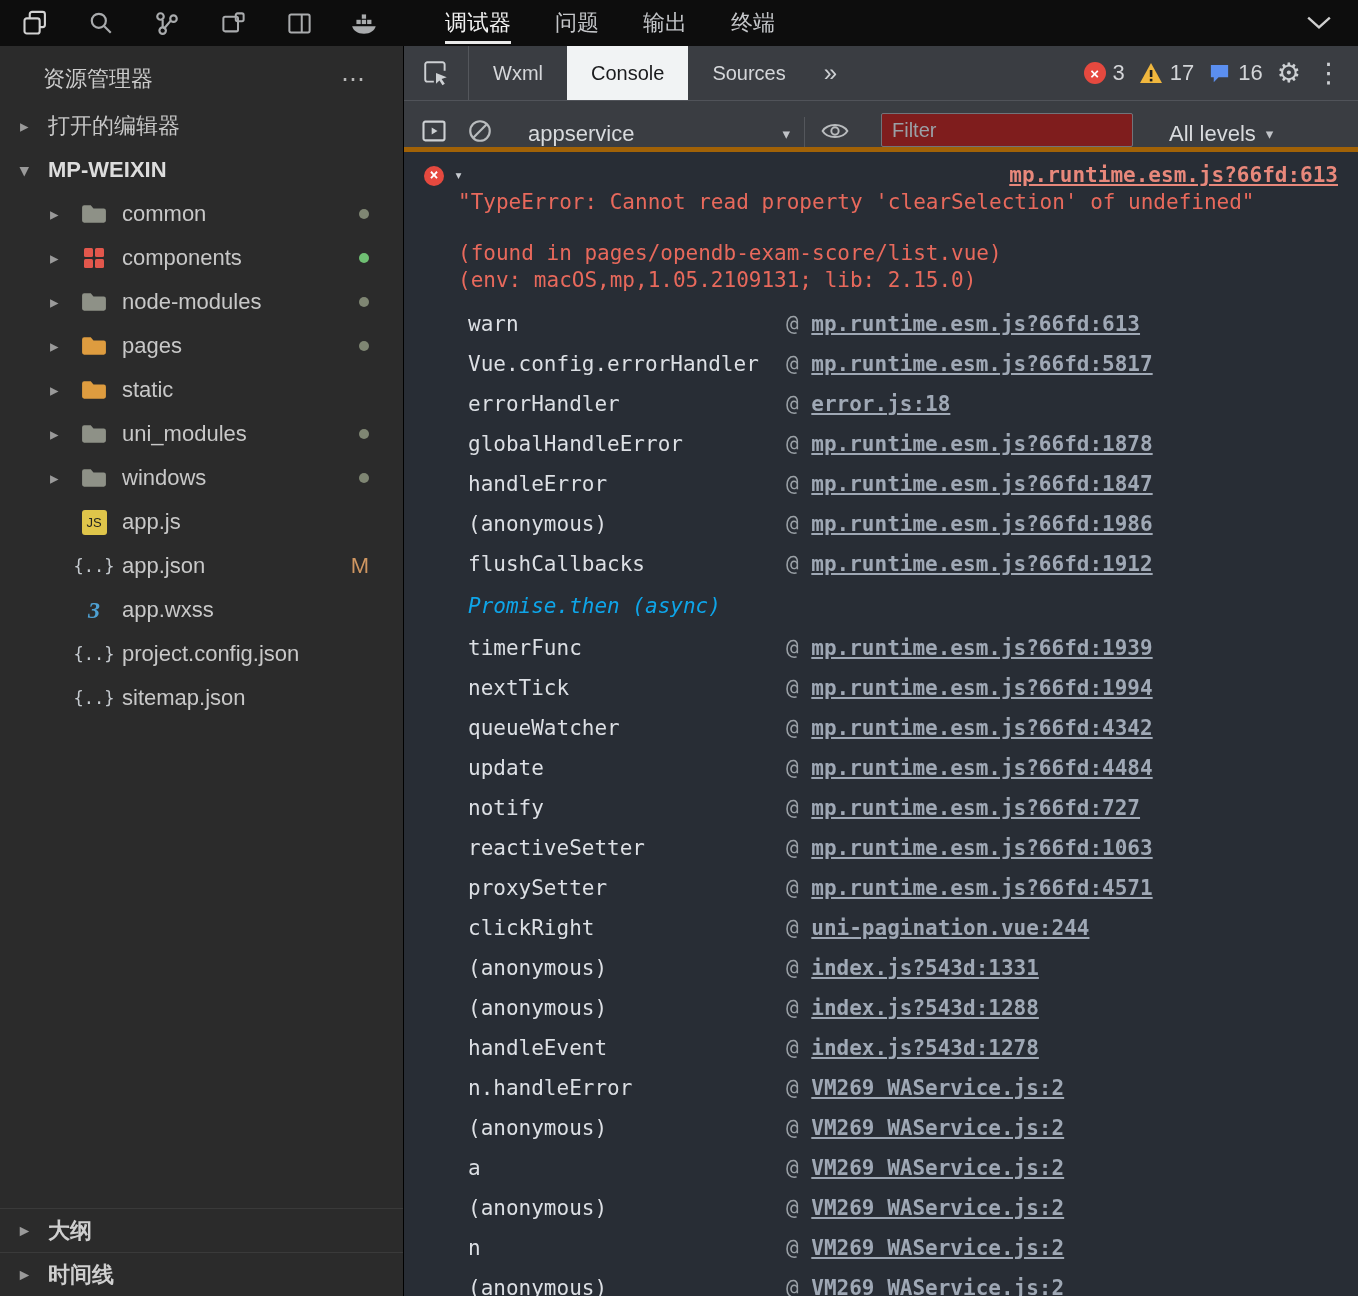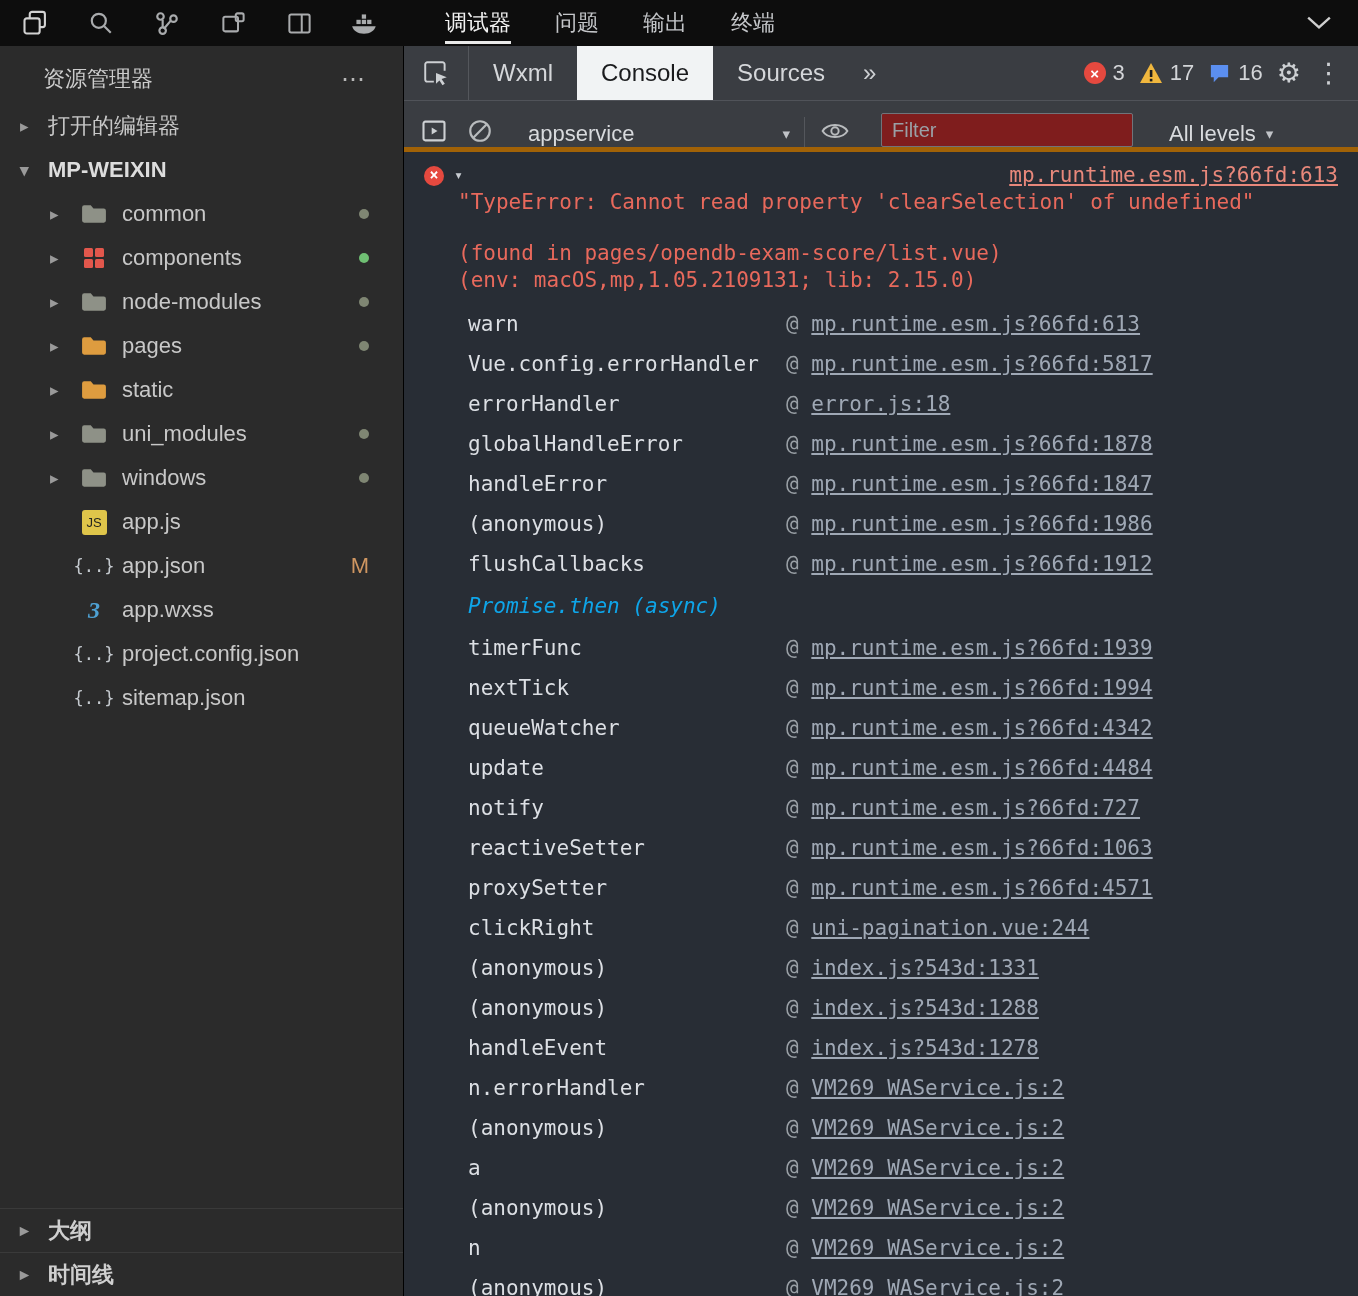--- a/index.html
+++ b/index.html
@@ -37,21 +37,21 @@
   .tree-dot { width:10px; height:10px; border-radius:50%; flex-shrink:0; }
   .tree-badge { color:#cf9661; font-size:22px; }
   .fi-js { width:25px; height:25px; background:#dfc54a; color:#23241f; border-radius:3px; font-size:13px; font-weight:normal; display:flex; align-items:center; justify-content:center; }
   .fi-json { color:#c4c9ce; font-family:"DejaVu Sans Mono", monospace; font-size:17px; }
   .fi-wxss { color:#4ea1d3; font-weight:bold; font-style:italic; font-size:24px; font-family:"Liberation Serif", serif; }
 
   
   .devtools { flex:1; display:flex; flex-direction:column; min-width:0; border-left:1px solid #000; }
   .dt-tabbar { height:54px; background:#3a3d42; display:flex; align-items:stretch; flex-shrink:0; }
   .dt-inspect { display:flex; align-items:center; padding:0 18px; border-right:1px solid #54575c; cursor:pointer; }
-  .dt-tab { display:flex; align-items:center; padding:0 24px; color:#d5d7da; font-size:24px; cursor:pointer; }
+  .dt-tab { display:flex; align-items:center; padding:0 24px; color:#d5d7da; font-size:20px; cursor:pointer; }
   .dt-tab.active { background:#f1f3f4; color:#1a1b1d; }
   .dt-more { display:flex; align-items:center; color:#cdd0d3; font-size:24px; padding:0 14px; cursor:pointer; }
   .dt-right { margin-left:auto; display:flex; align-items:center; gap:14px; padding-right:16px; }
   .count-group { display:flex; align-items:center; gap:7px; cursor:pointer; }
   .count { color:#d3d5d8; font-size:22px; }
   .err-badge { width:22px; height:22px; border-radius:50%; background:#e5493f; color:#fff; font-size:15px; font-weight:bold; display:flex; align-items:center; justify-content:center; flex-shrink:0; }
   .gear, .kebab { color:#cdd0d3; font-size:27px; cursor:pointer; }
 
   .dt-toolbar { height:52px; background:#3a3d42; border-top:1px solid #505359; border-bottom:5px solid #a16207; display:flex; align-items:flex-end; padding:0 16px 0 14px; flex-shrink:0; gap:14px; }
   .tb-icon { width:32px; height:32px; display:flex; align-items:center; justify-content:center; cursor:pointer; }
@@ -63,21 +63,21 @@
   .dd-arrow { font-size:15px; color:#c0c3c7; }
 
   
   .console { flex:1; background:#282d35; font-family:"DejaVu Sans Mono", monospace; font-size:21px; overflow:hidden; padding:10px 20px 0 18px; }
   .err-block { color:#e8695c; line-height:27px; margin-bottom:10px; }
   .err-line1 { display:flex; align-items:center; }
   .err-line1 .err-badge { width:20px; height:20px; margin-left:2px; }
   .err-caret { color:#c8ccd2; font-size:15px; margin:0 6px 0 10px; }
   .err-headline { white-space:nowrap; }
   .flex-spacer { flex:1; }
-  .link { color:#9fa8b5; text-decoration:underline; cursor:pointer; white-space:nowrap; }
+  .link { color:#9fa8b5; text-decoration:underline; cursor:pointer; white-space:nowrap;font-weight:bold; }
   .err-link { color:#e8887b; }
   .err-detail, .err-found, .err-env { margin-left:36px; white-space:nowrap; }
   .err-gap { height:24px; }
 
   .stack-row { height:40px; display:flex; align-items:center; margin-left:46px; }
   .stack-row .fn { width:318px; flex-shrink:0; color:#dcdfe4; white-space:nowrap; }
   .at-wrap { white-space:nowrap; }
   .at-sym { color:#9aa0a6; }
   .stack-row.async { font-style:italic; color:#0ea5e9; height:44px; }
 
@@ -445,21 +445,21 @@
             </div>
             <div class="stack-row">
               <span class="fn">(anonymous)</span>
               <span class="at-wrap"><span class="at-sym">@ </span><span class="link">index.js?543d:1288</span></span>
             </div>
             <div class="stack-row">
               <span class="fn">handleEvent</span>
               <span class="at-wrap"><span class="at-sym">@ </span><span class="link">index.js?543d:1278</span></span>
             </div>
             <div class="stack-row">
-              <span class="fn">n.errorHandler</span>
+              <span class="fn">n.handleError</span>
               <span class="at-wrap"><span class="at-sym">@ </span><span class="link">VM269 WAService.js:2</span></span>
             </div>
             <div class="stack-row">
               <span class="fn">(anonymous)</span>
               <span class="at-wrap"><span class="at-sym">@ </span><span class="link">VM269 WAService.js:2</span></span>
             </div>
             <div class="stack-row">
               <span class="fn">a</span>
               <span class="at-wrap"><span class="at-sym">@ </span><span class="link">VM269 WAService.js:2</span></span>
             </div>

